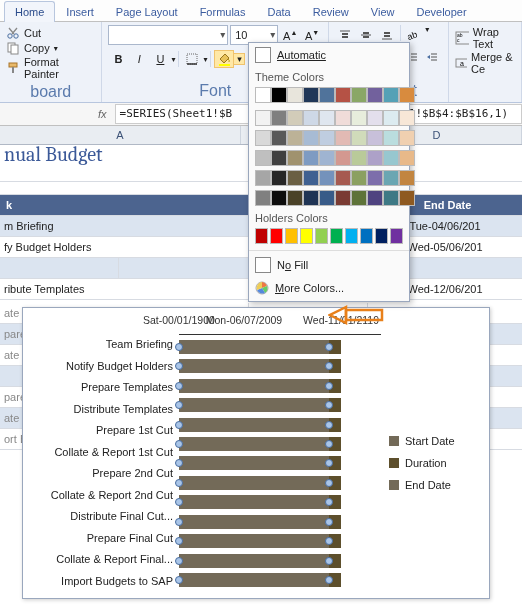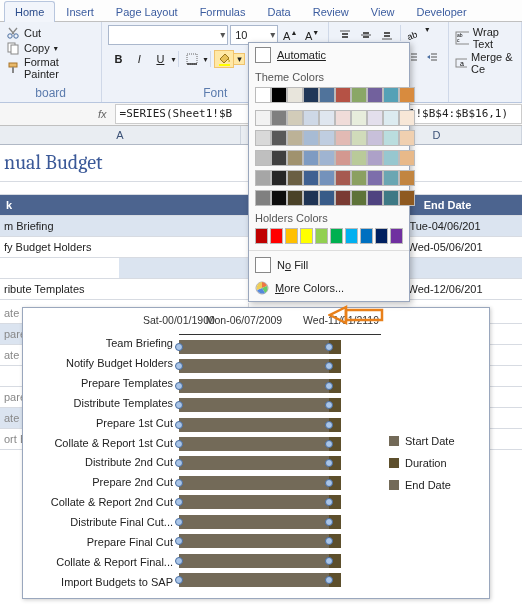--- a/index.html
+++ b/index.html
@@ -42,21 +42,21 @@
     border-right: 1px solid #cfd8e8;
     padding: 3px 6px 2px;
     display: flex;
     flex-direction: column;
     justify-content: space-between;
     min-width: 60px;
     position: relative;
   }
   .ribbon-group-label {
     text-align: center;
-    font-size: 12px;
+    font-size: 16px;
     color: #5b7bad;
     padding-top: 2px;
   }
   .clip-items > div {
     display:flex; align-items:center; gap:4px; margin:1px 0;
   }
   .clip-items svg { flex:0 0 auto; }
   .font-top { display:flex; align-items:center; gap:2px; }
   .font-select { background:#fff; border:1px solid #aab7cc; height:18px; line-height:18px; padding:0 14px 0 4px; font-size:11px; position:relative; }
   .font-select::after { content:"▾"; position:absolute; right:2px; top:0; font-size:10px; color:#555;}
@@ -74,21 +74,21 @@
   .formula-bar{
     display:flex; align-items:center; height:22px; border-bottom:1px solid #c0c0c0;
     background:#f6f6f6;
   }
   .fx{ font-style:italic; color:#666; padding:0 8px; }
   .formula-input{ flex:1; background:#fff; height:18px; line-height:18px; border:1px solid #ccc; padding:0 4px; font-family:Consolas, monospace; font-size:11px; overflow:hidden; white-space:nowrap;}
   .col-headers{ display:flex; background:#e9edf2; border-bottom:1px solid #b0b8c5; height:18px;}
   .col-h{ border-right:1px solid #cdd4de; text-align:center; line-height:18px; color:#3c5277; }
   .colA{width:240px;} .colB{width:110px;} .colD{flex:1;}
   .sheet{ position:relative; }
-  .row{ display:flex; height:20px; border-bottom:1px solid #d7dbe2;align-items:center;}
+  .row{ display:flex; height:20px; border-bottom:1px solid #d7dbe2;}
   .cell{ padding:0 4px; line-height:20px; overflow:hidden; white-space:nowrap;}
   .cA{width:240px; border-right:1px solid #d7dbe2;} .cB{width:110px; border-right:1px solid #d7dbe2;} .cD{flex:1;}
   .title-cell{ font-size:20px; color:#3b5998; font-family:Cambria, serif; }
   .headrow .cell{ background:#4c648f; color:#fff; font-weight:bold; text-align:center;}
   .headrow .cA{text-align:left; padding-left:6px;}
   .alt .cell{ background:#dbe4f0; }
   .cD{text-align:center;}
   
   
   .picker{
@@ -550,21 +550,20 @@
         <span>Wed-11/01/2119</span>
       </div>
       <div class="chart-body">
         <div class="chart-labels" id="chart-cats">
             <div>Team Briefing</div>
             <div>Notify Budget Holders</div>
             <div>Prepare Templates</div>
             <div>Distribute Templates</div>
             <div>Prepare 1st Cut</div>
             <div>Collate &amp; Report 1st Cut</div>
-            <div>Distribute 2nd Cut</div>
             <div>Prepare 2nd Cut</div>
             <div>Collate &amp; Report 2nd Cut</div>
             <div>Distribute Final Cut...</div>
             <div>Prepare Final Cut</div>
             <div>Collate &amp; Report Final...</div>
             <div>Import Budgets to SAP</div>
           </div>
         <div class="chart-bars" id="chart-bars">
             <div class="bar-row">
               <span class="seg start" style="width: 150px;"></span>

